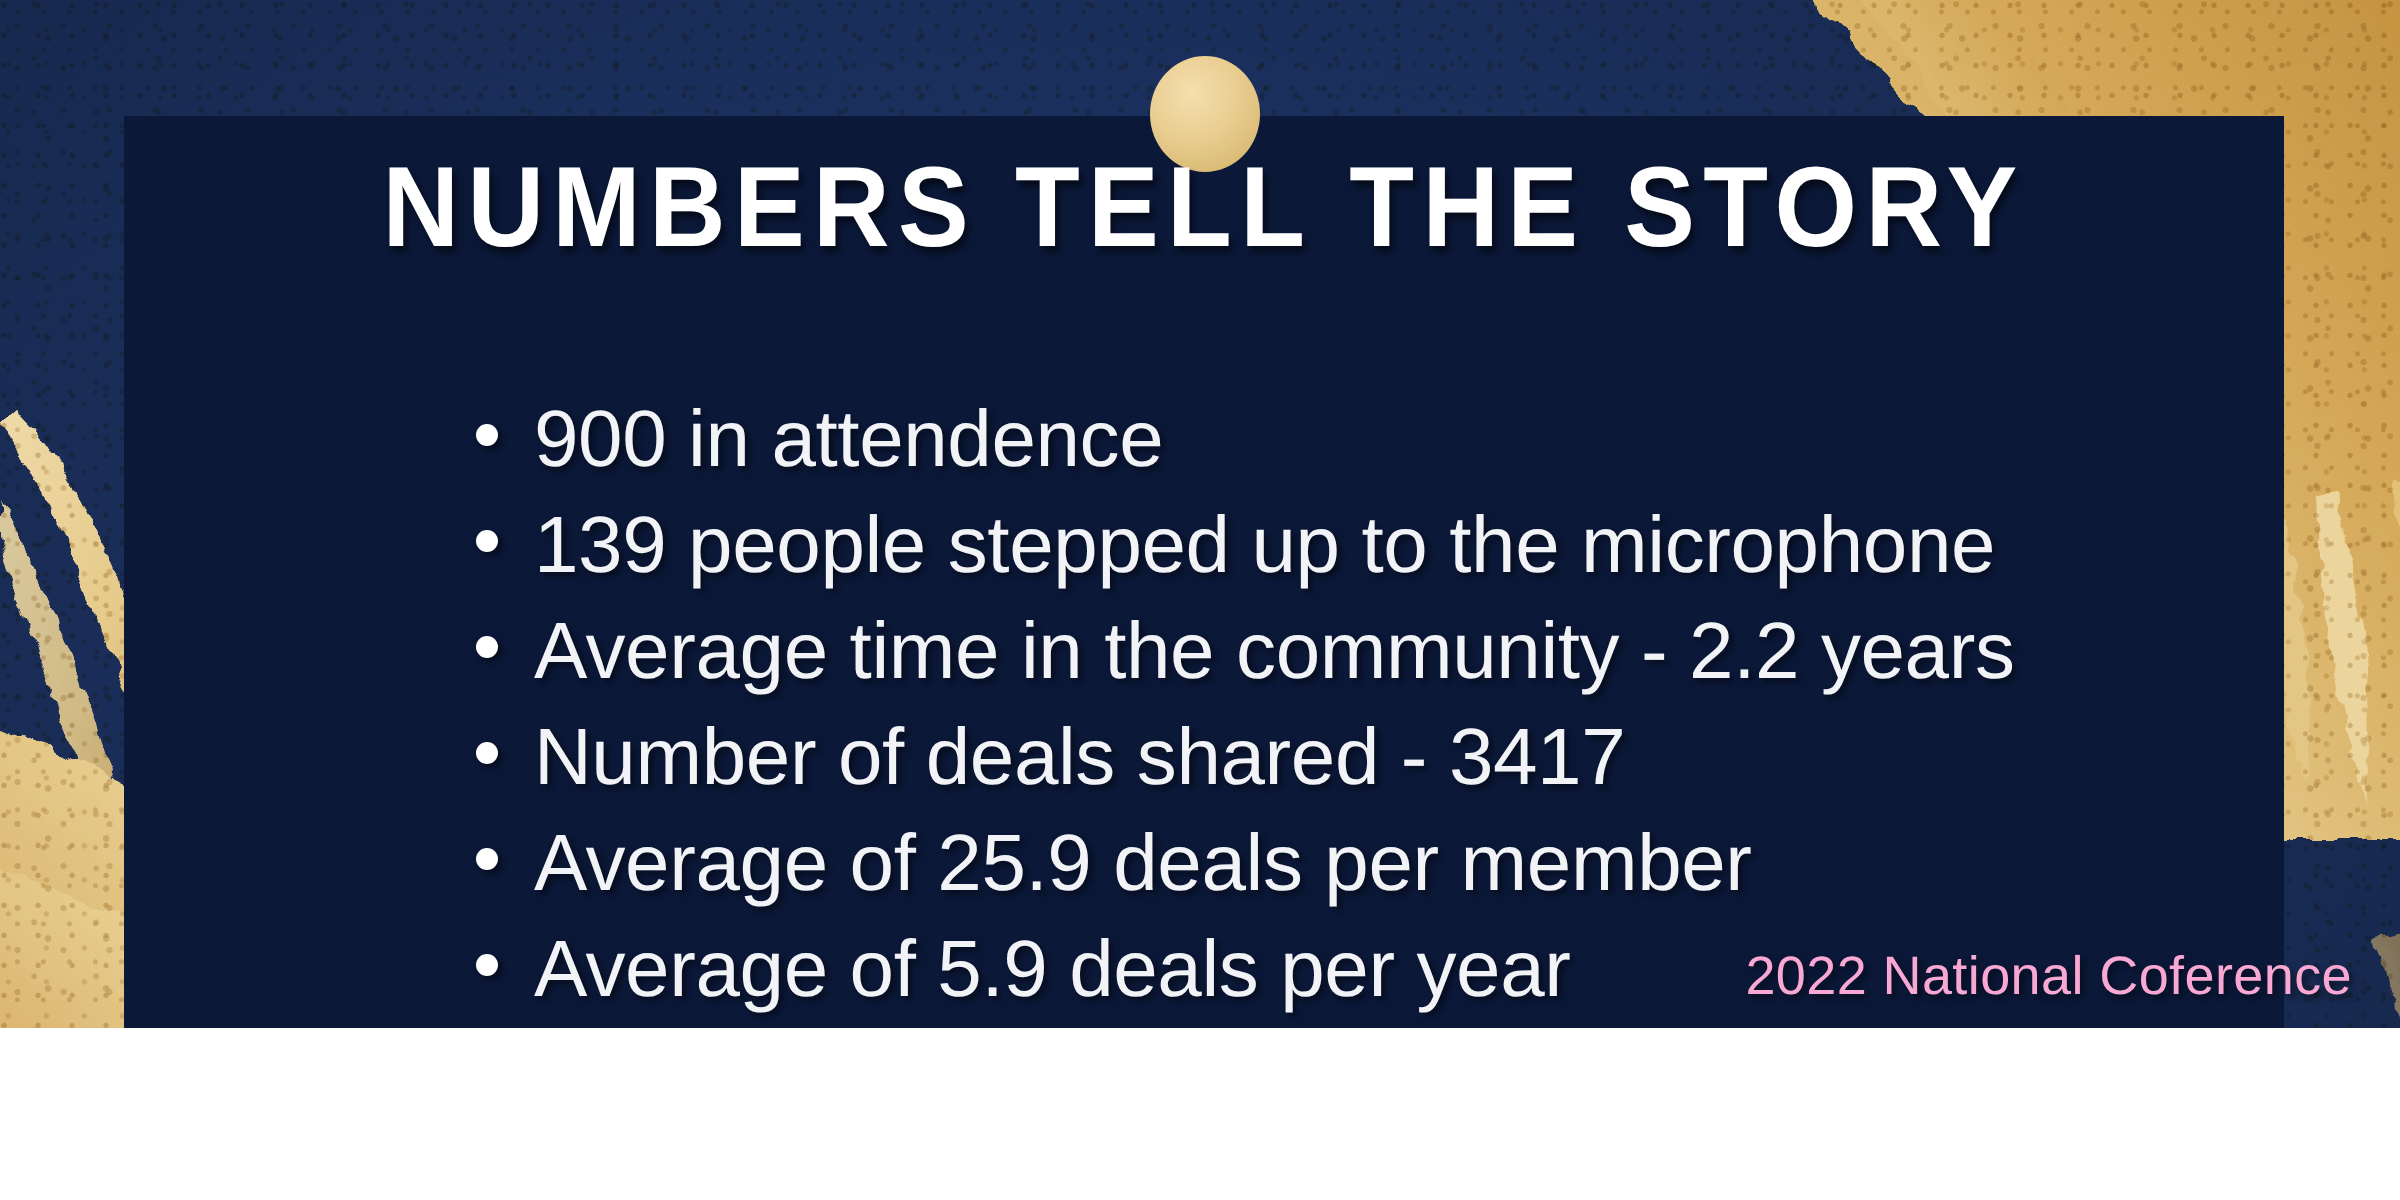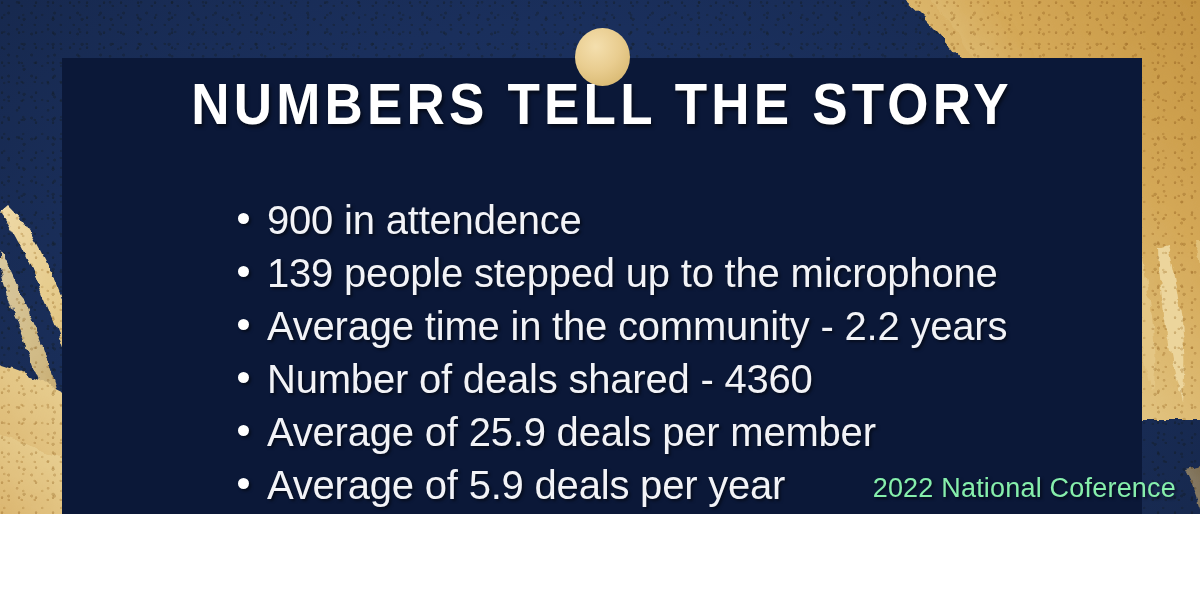--- a/index.html
+++ b/index.html
@@ -127,21 +127,21 @@
   }
 
   
   .footer {
     position: absolute;
     right: 24px;
     bottom: 10px;
     font-family: "Liberation Sans Narrow", "Liberation Sans", sans-serif;
     font-size: 27px;
     line-height: 32px;
-    color: #86efac;
+    color: #f9a8d4;
     letter-spacing: .2px;
     text-shadow: 2px 2px 3px rgba(0,0,0,.5);
     white-space: nowrap;
     margin-top: 38px;
   }
 </style>
 </head>
 <body>
 
 <div class="canvas">
@@ -232,21 +232,21 @@
     <li class="bullet-row">
       <span class="dot"></span>
       <span>139 people stepped up to the microphone</span>
     </li>
     <li class="bullet-row">
       <span class="dot"></span>
       <span>Average time in the community - 2.2 years</span>
     </li>
     <li class="bullet-row">
       <span class="dot"></span>
-      <span>Number of deals shared - 4360</span>
+      <span>Number of deals shared - 3417</span>
     </li>
     <li class="bullet-row">
       <span class="dot"></span>
       <span>Average of 25.9 deals per member</span>
     </li>
     <li class="bullet-row">
       <span class="dot"></span>
       <span>Average of 5.9 deals per year</span>
     </li>
   </ul>

